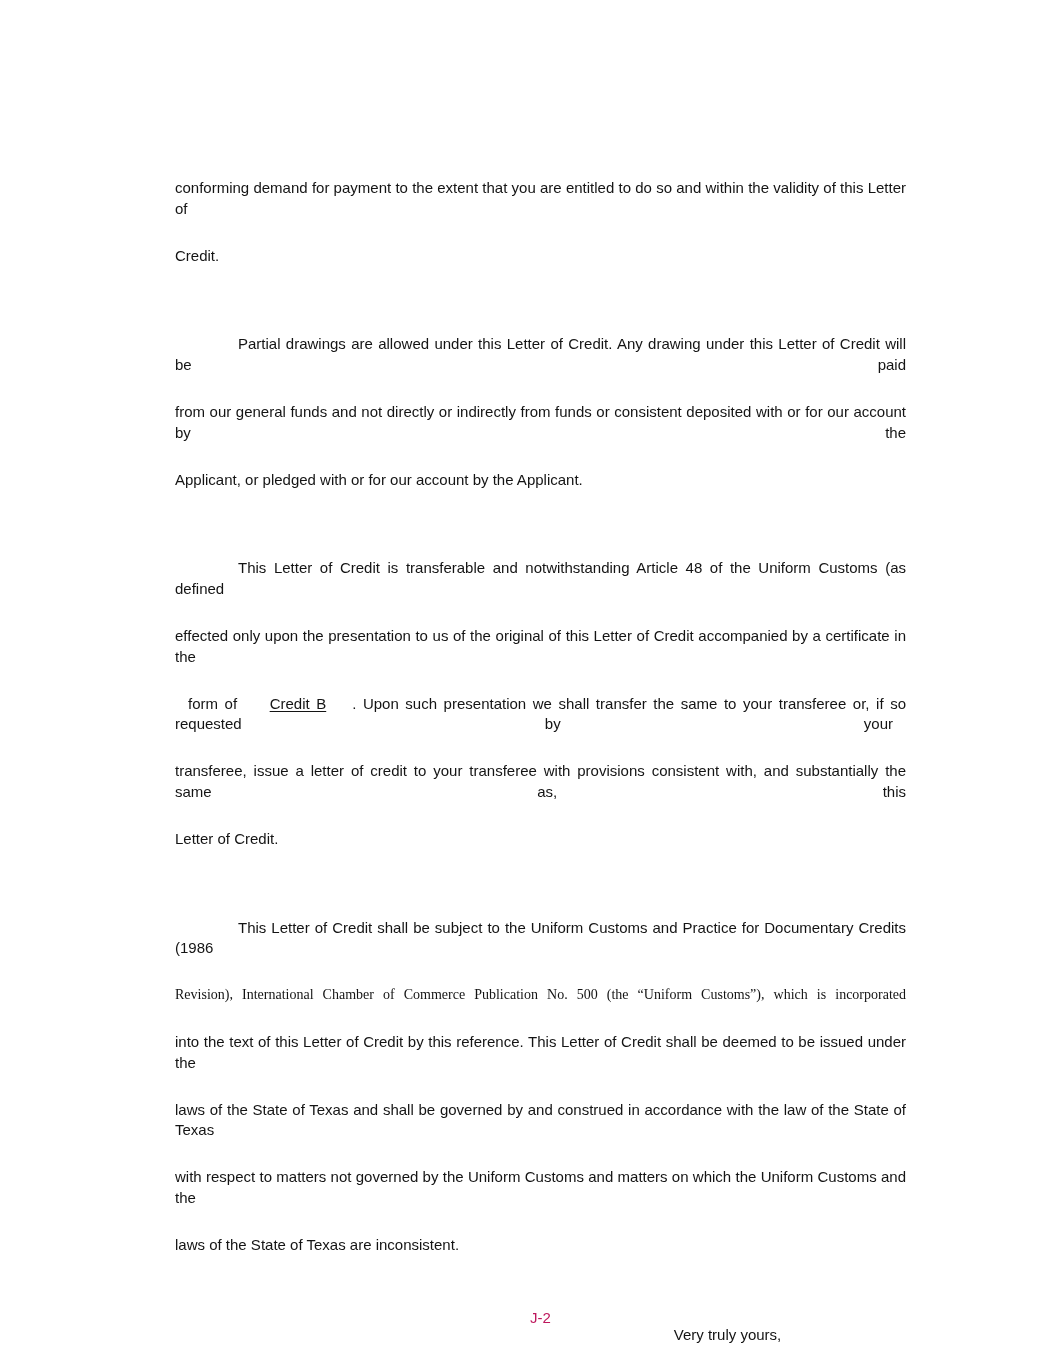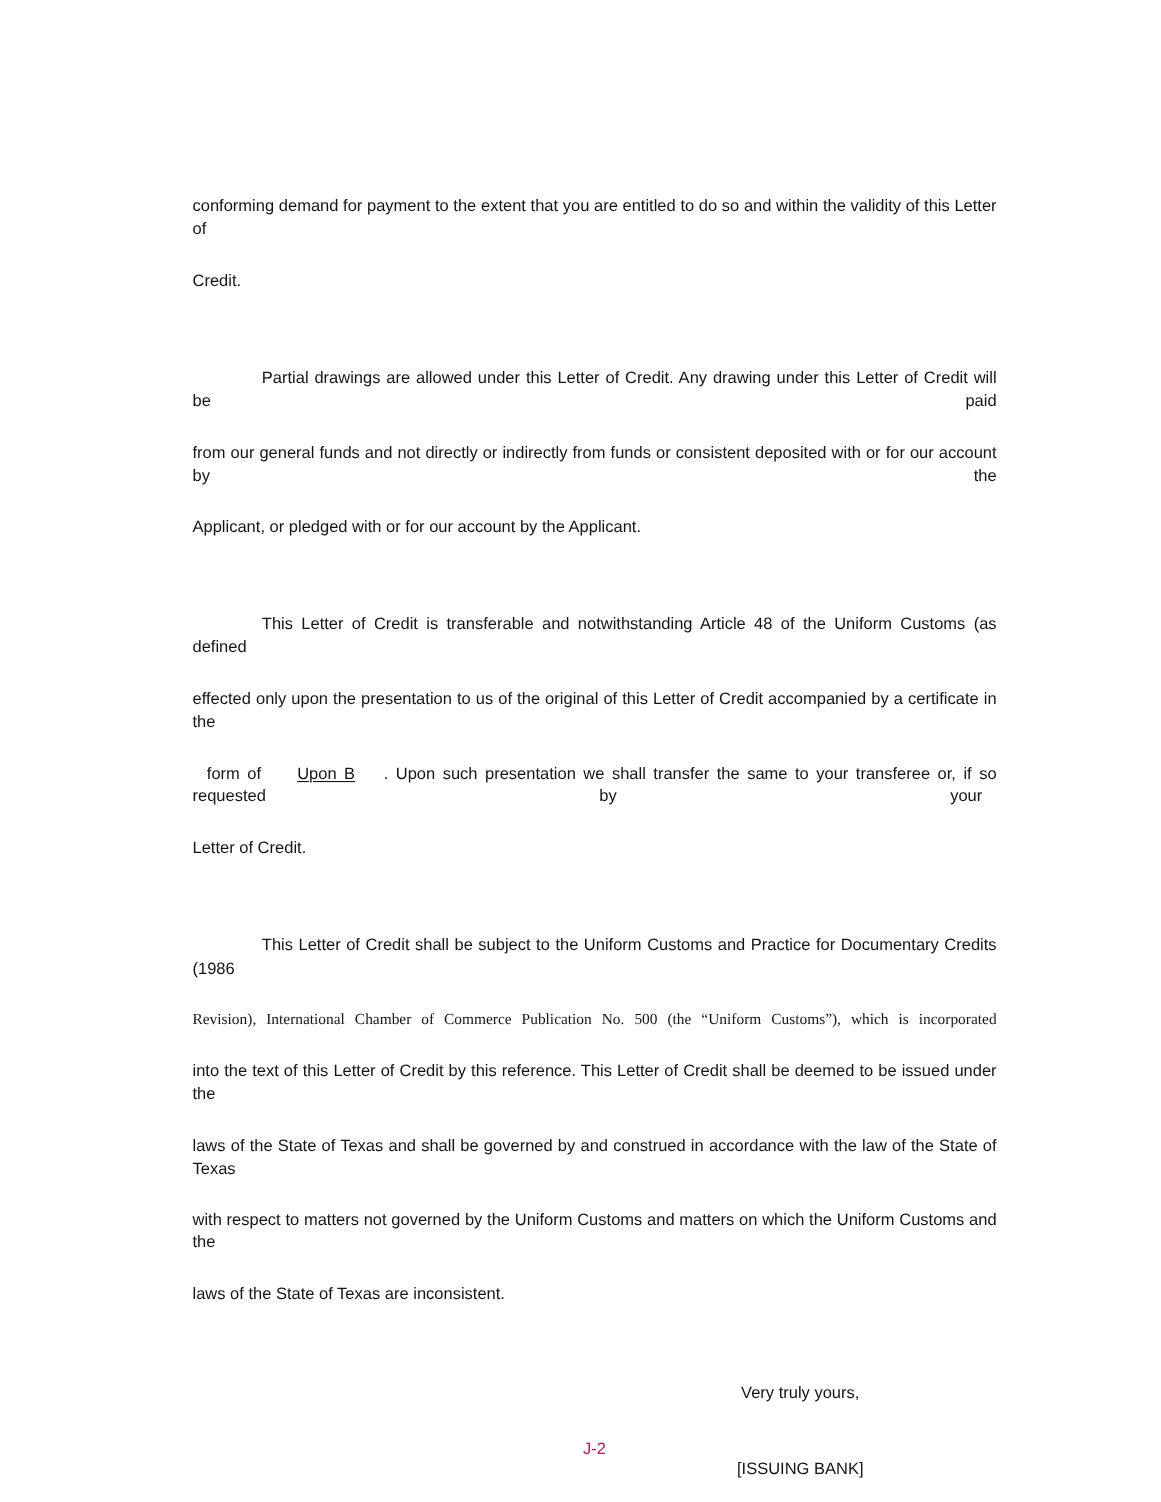--- a/index.html
+++ b/index.html
@@ -60,22 +60,23 @@
     <div class="para">
       <div class="line indent">Partial drawings are allowed under this Letter of Credit.  Any drawing under this Letter of Credit will be paid</div>
       <div class="line">from our general funds and not directly or indirectly from funds or consistent deposited with or for our account by the</div>
       <div class="line last">Applicant, or pledged with or for our account by the Applicant.</div>
     </div>
 
     <div class="para">
       <div class="line indent">This Letter of Credit is transferable and notwithstanding Article 48 of the Uniform Customs (as defined</div>
       <div class="line">effected only upon the presentation to us of the original of this Letter of Credit accompanied by a certificate in the</div>
       <div class="line">
-        <span>form of </span><span class="u">Upon B</span><span>.  Upon such presentation we shall transfer the same to your transferee or, if so requested by your</span>
+        <span>form of </span><span class="u">Credit B</span><span>.  Upon such presentation we shall transfer the same to your transferee or, if so requested by your</span>
       </div>
+      <div class="line">transferee, issue a letter of credit to your transferee with provisions consistent with, and substantially the same as, this</div>
       <div class="line last">Letter of Credit.</div>
     </div>
 
     <div class="para">
       <div class="line indent">This Letter of Credit shall be subject to the Uniform Customs and Practice for Documentary Credits (1986</div>
       <div class="line serif">Revision), International Chamber of Commerce Publication No. 500 (the “Uniform Customs”), which is incorporated</div>
       <div class="line">into the text of this Letter of Credit by this reference.  This Letter of Credit shall be deemed to be issued under the</div>
       <div class="line">laws of the State of Texas and shall be governed by and construed in accordance with the law of the State of Texas</div>
       <div class="line">with respect to matters not governed by the Uniform Customs and matters on which the Uniform Customs and the</div>
       <div class="line last">laws of the State of Texas are inconsistent.</div>

